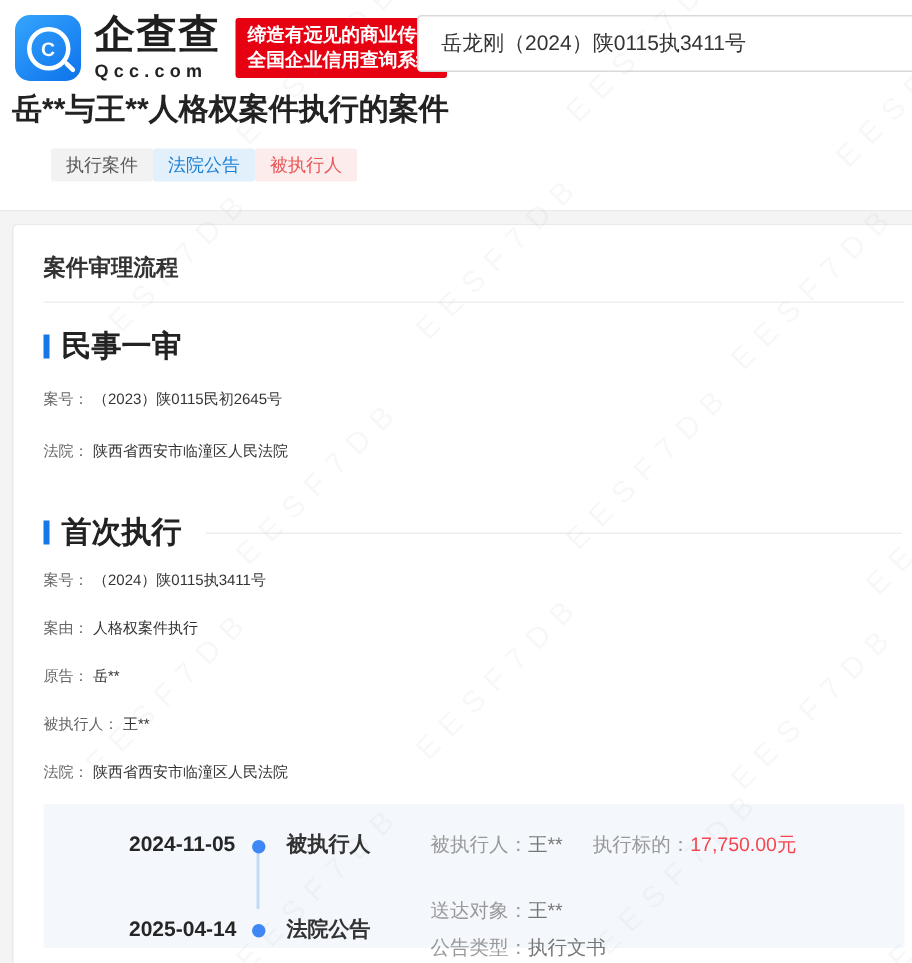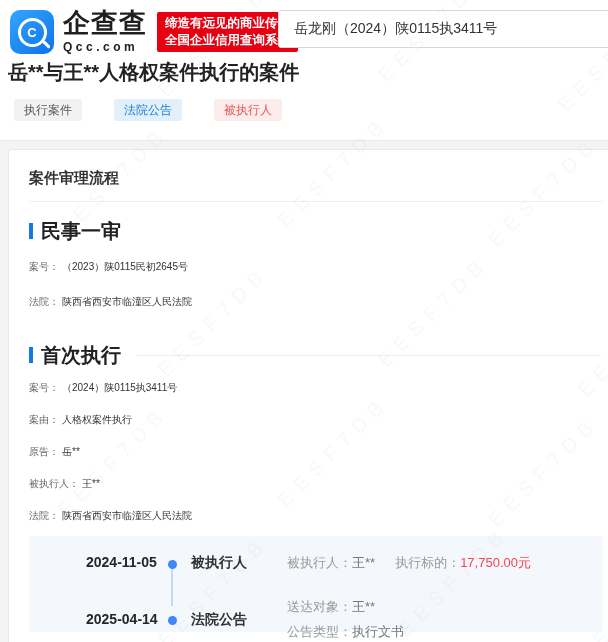--- a/index.html
+++ b/index.html
@@ -41,21 +41,21 @@
     font-size:12.5px; font-weight:600; line-height:17px; padding:3px 8px;
     white-space:nowrap;
   }
   .search-input {
     position:absolute; top:10px; left:278px; width:360px; height:38px;
     border:1px solid #d9d9d9; border-radius:3px; background:#fff;
     font-size:14px; color:#333; padding:0 15px; outline:none;
     font-family:inherit;
   }
   .page-title { position:absolute; left:8px; top:59px; font-size:20px; font-weight:700; color:#222; }
-  .tags { position:absolute; left:14px; top:99px; display:flex; gap:32px; }
+  .tags { position:absolute; left:34px; top:99px; display:flex; gap:0; }
   .tag { height:22px; line-height:22px; padding:0 10px; font-size:12px; border-radius:2px; white-space:nowrap; }
   .tag-gray { background:#f2f2f2; color:#595959; }
   .tag-blue { background:#e2f0fc; color:#1e80d2; cursor:pointer; }
   .tag-red  { background:#fdecec; color:#e85757; cursor:pointer; }
 
   
   .card {
     position:absolute; top:149px; left:8px; width:616px; bottom:0;
     background:#fff; border:1px solid #e9e9e9; border-bottom:none;
     border-radius:4px 4px 0 0; padding:0 20px;

